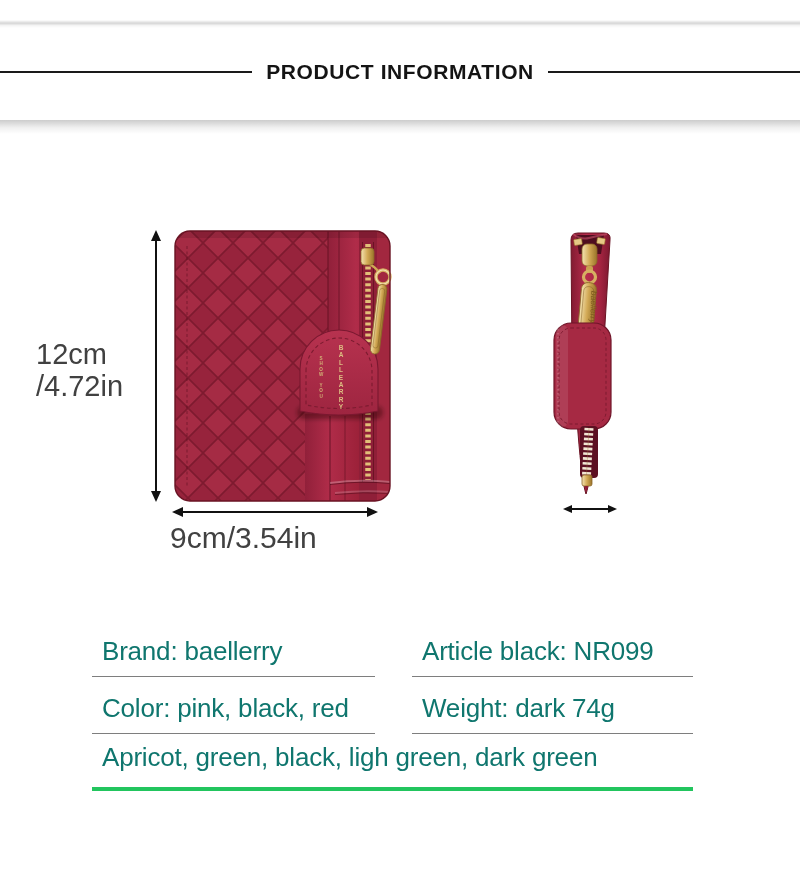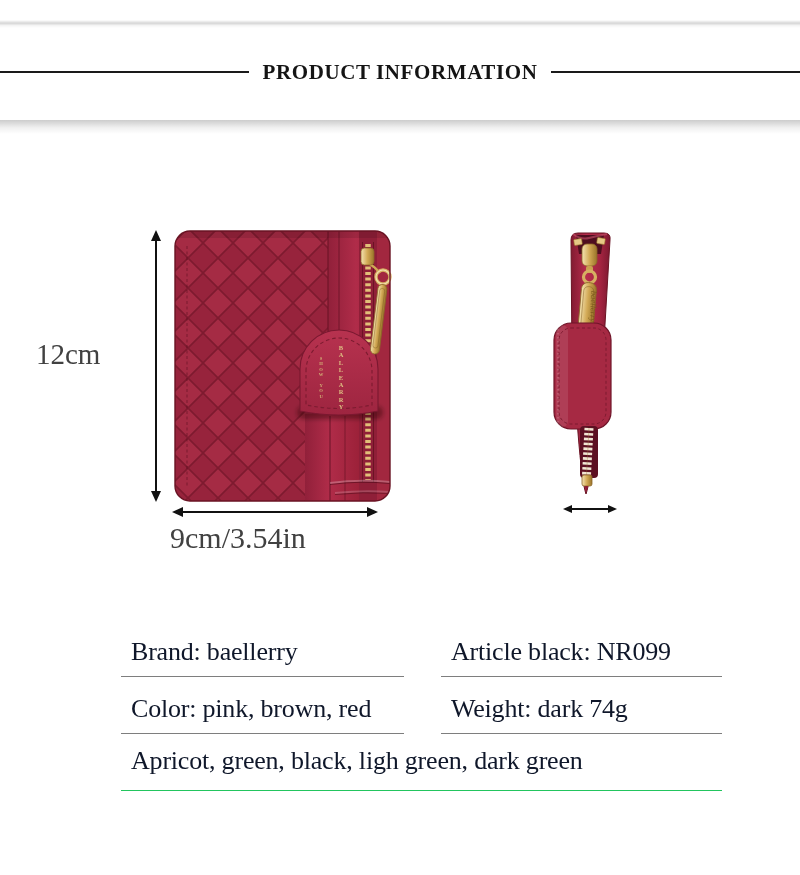--- a/index.html
+++ b/index.html
@@ -1,18 +1,18 @@
 <!DOCTYPE html>
 <html><head>
 <meta charset="utf-8">
 <style>
   html,body { margin:0; padding:0; background:#ffffff; }
   #stage {
     position:relative; width:800px; height:875px; background:#ffffff;
-    font-family:Liberation Serif, serif; overflow:hidden;
+    font-family:Liberation Sans, sans-serif; overflow:hidden;
   }
   
   .shadow-top {
     position:absolute; top:20px; left:0; width:100%; height:8px;
     background:linear-gradient(to bottom, rgba(0,0,0,0) 0%, rgba(0,0,0,0.16) 40%, rgba(0,0,0,0.04) 70%, rgba(0,0,0,0) 100%);
   }
   .shadow-mid {
     position:absolute; top:120px; left:0; width:100%; height:14px;
     background:linear-gradient(to bottom, rgba(0,0,0,0.20) 0%, rgba(0,0,0,0.06) 55%, rgba(0,0,0,0) 100%);
   }
@@ -38,33 +38,33 @@
   .abs { position:absolute; }
   
   .strap-text {
     position:absolute; writing-mode:vertical-rl; text-orientation:upright;
     color:#ddbe82; font-weight:bold; line-height:1; user-select:none;
   }
   #strap-brand  { left:337px; top:344px; font-size:6.5px; letter-spacing:0.4px; }
   #strap-slogan { left:318px; top:356px; font-size:4.6px; letter-spacing:0.4px; color:#d2b176; }
   
   .spec-table {
-    position:absolute; left:121px; top:620px; width:601px;
-    color:#0f172a; font-size:26px; letter-spacing:-0.2px;
+    position:absolute; left:92px; top:620px; width:601px;
+    color:#0f766e; font-size:26px; letter-spacing:-0.2px;
   }
   .spec-row { display:flex; height:57px; }
   .spec-cell {
     display:flex; align-items:flex-end; padding:0 0 9px 10px;
     border-bottom:1px solid #7e7e7e; box-sizing:border-box; white-space:nowrap;
   }
   .spec-cell.left  { width:283px; margin-right:37px; }
   .spec-cell.right { flex:1; }
   .spec-footer {
     display:flex; align-items:flex-end; height:57px; padding:0 0 14px 10px;
-    border-bottom:1px solid #22c55e; box-sizing:border-box; white-space:nowrap;
+    border-bottom:4px solid #22c55e; box-sizing:border-box; white-space:nowrap;
   }
 </style>
 </head>
 <body>
 
 <div id="stage">
 
   <div class="shadow-top"></div>
 
   <div class="header-row">
@@ -213,28 +213,29 @@
   </svg>
 
   <svg class="abs" style="left:563px; top:502px;" width="54" height="14" viewBox="0 0 54 14">
     <line x1="7" y1="7" x2="47" y2="7" stroke="#111111" stroke-width="2"></line>
     <path d="M0,7 L9,3 L9,11 Z" fill="#111111"></path>
     <path d="M54,7 L45,3 L45,11 Z" fill="#111111"></path>
   </svg>
 
   <div class="dim-label" id="height-label">
     <div>12cm</div>
+    <div>/4.72in</div>
   </div>
   <div class="dim-label" id="width-label">9cm/3.54in</div>
 
   <div class="spec-table">
     <div class="spec-row">
       <div class="spec-cell left">Brand: baellerry</div>
       <div class="spec-cell right">Article black: NR099</div>
     </div>
     <div class="spec-row">
-      <div class="spec-cell left">Color: pink, brown, red</div>
+      <div class="spec-cell left">Color: pink, black, red</div>
       <div class="spec-cell right">Weight: dark 74g</div>
     </div>
     <div class="spec-footer">Apricot, green, black, ligh green, dark green</div>
   </div>
 
 </div>
 
 </body></html>

